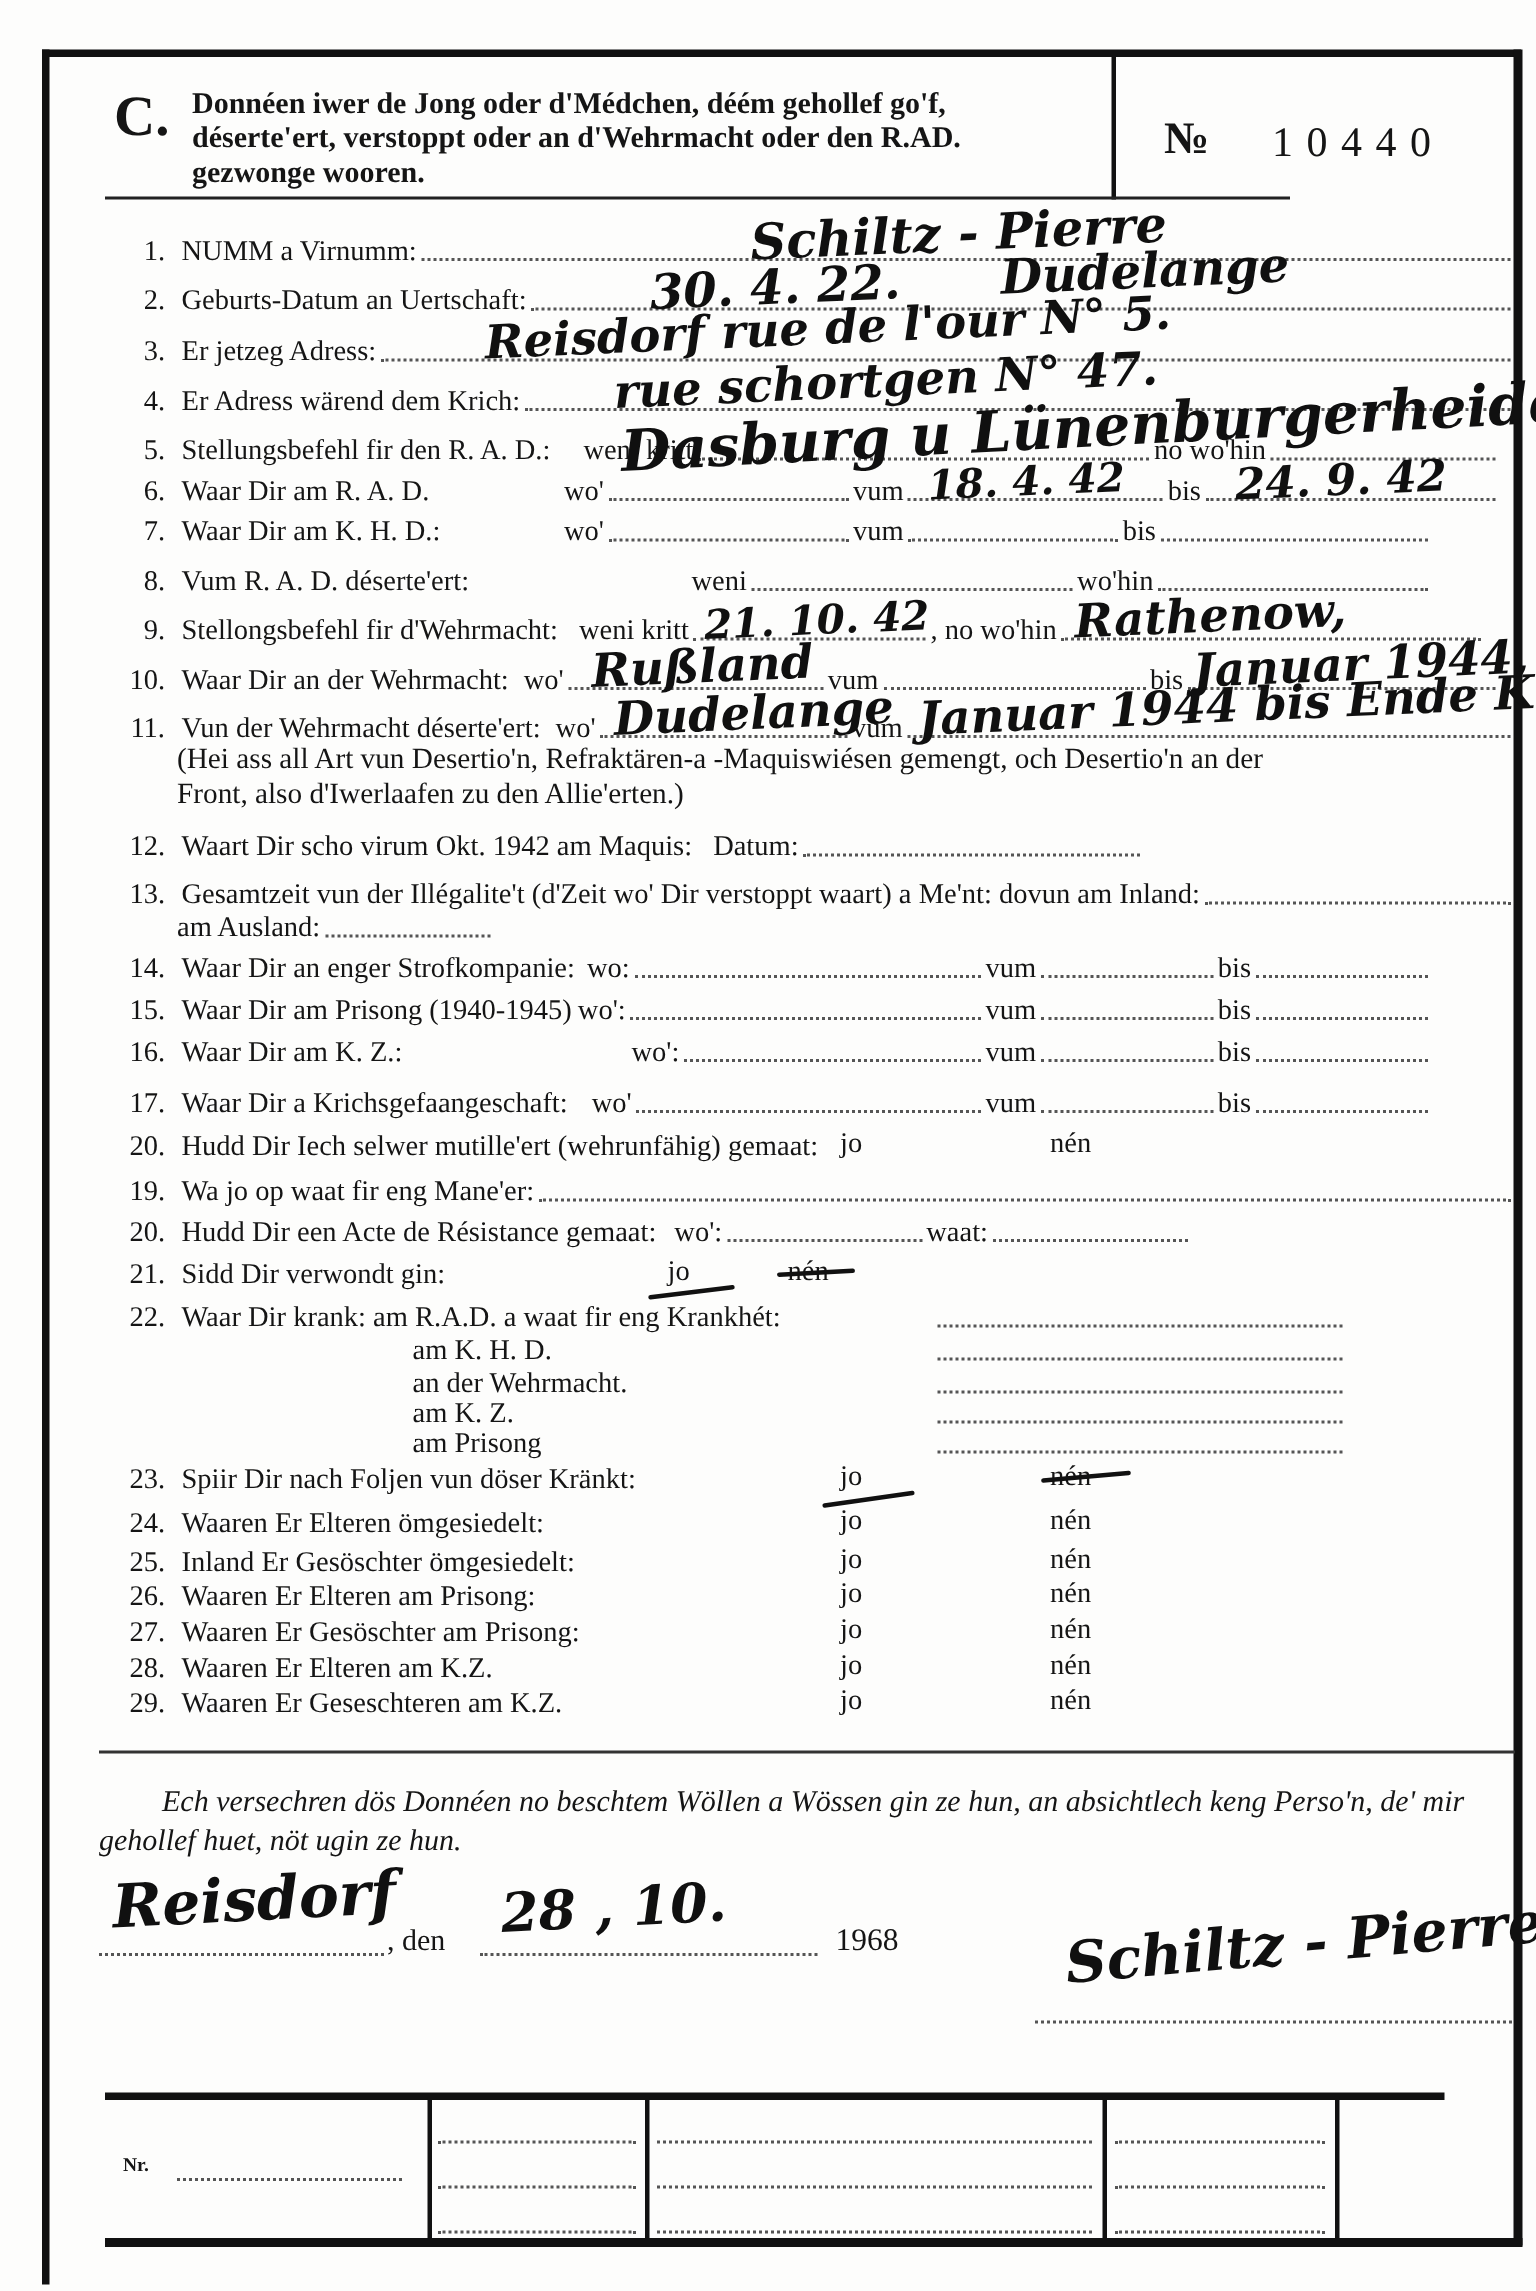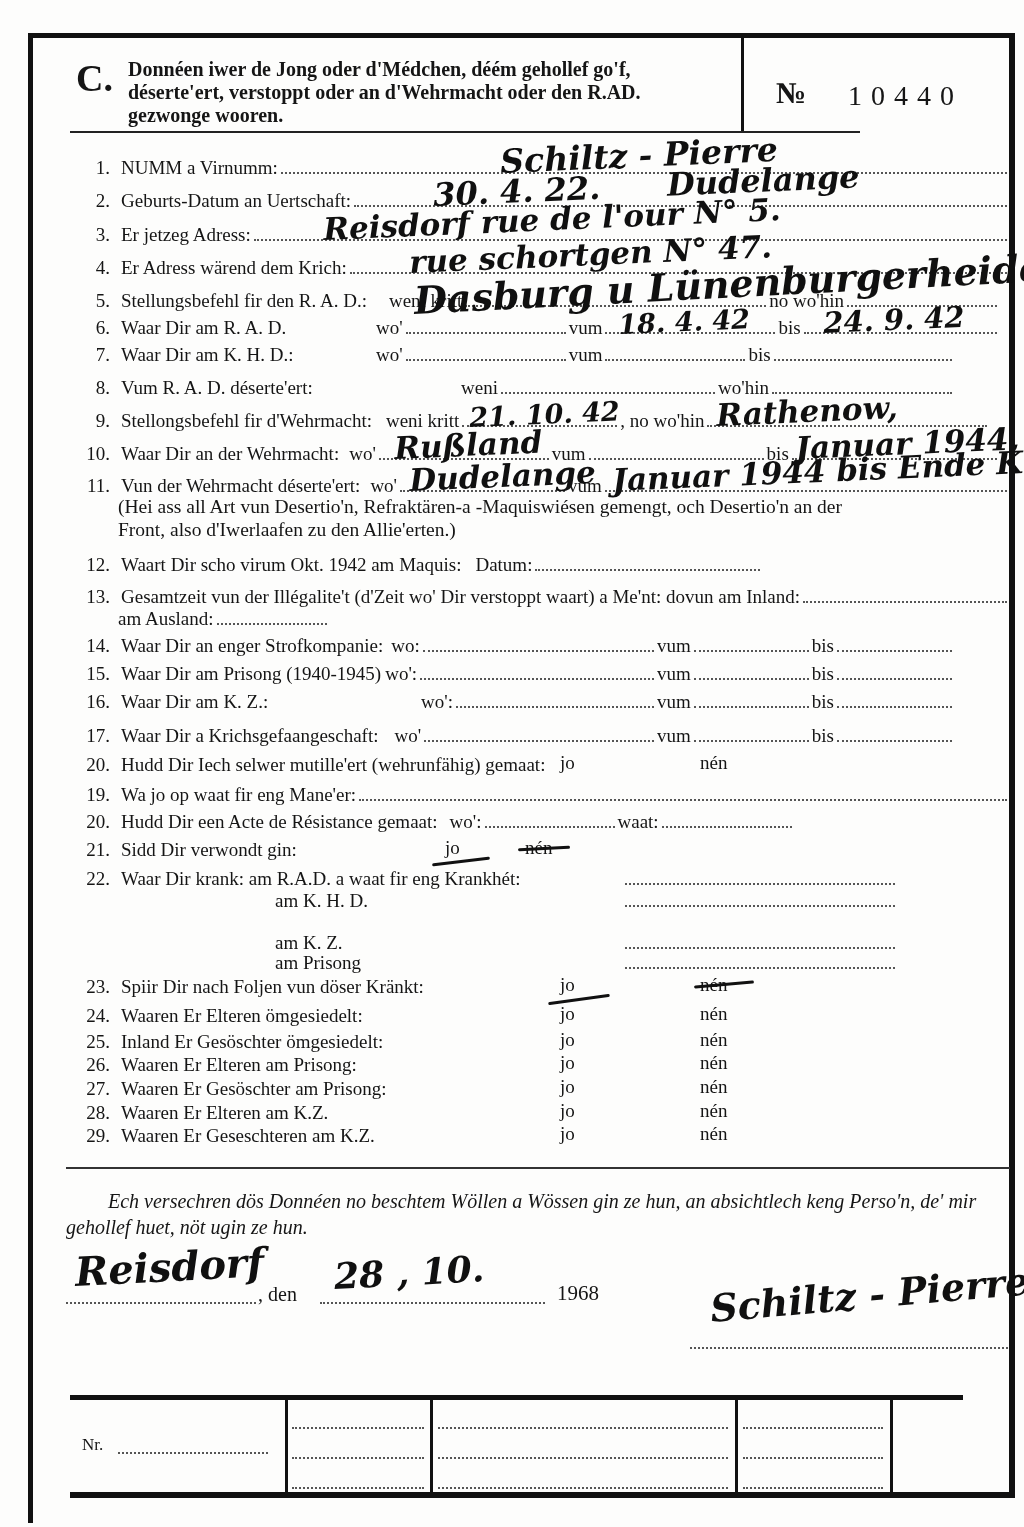--- a/index.html
+++ b/index.html
@@ -36,21 +36,21 @@
   .nen{position:absolute;bottom:2px;left:630px;}
   .mark{position:absolute;background:#111;height:3px;border-radius:2px;}
   .noterow{position:absolute;left:118px;font-size:19.5px;white-space:nowrap;}
   .dotline{position:absolute;border-bottom:2px dotted #555;height:2px;}
 
   
   .tbl{position:absolute;left:70px;top:1395px;width:945px;height:102px;}
   .tbl .t-top{position:absolute;left:0;top:0;width:893px;height:5px;background:#111;}
   .tbl .t-bot{position:absolute;left:0;top:97px;width:945px;height:6px;background:#111;}
   .tbl .v{position:absolute;top:3px;width:3px;height:94px;background:#111;}
-  .tbl .nr{position:absolute;left:12px;top:40px;font-size:17px;}
+  .tbl .nr{position:absolute;left:12px;top:40px;font-size:13px;font-weight:bold;}
   .decl{position:absolute;left:66px;top:1188px;width:944px;font-size:20px;line-height:26px;text-indent:42px;font-style:italic;}
 </style>
 </head>
 <body>
 
 <div class="page">
 
   <div class="b-top"></div>
   <div class="b-left"></div>
   <div class="b-right"></div>
@@ -289,20 +289,24 @@
 
   <div class="row" style="top:862px">
     <span class="num">22.</span>
     <span class="lbl">Waar Dir krank: am R.A.D. a waat fir eng Krankhét:</span>
     <span class="dots fx" style="position:absolute;left:552px;width:270px"></span>
   </div>
   <div class="row" style="top:884px;padding-left:205px">
     <span class="lbl">am K. H. D.</span>
     <span class="dots fx" style="position:absolute;left:552px;width:270px"></span>
   </div>
+  <div class="row" style="top:906px;padding-left:205px">
+    <span class="lbl">an der Wehrmacht.</span>
+    <span class="dots fx" style="position:absolute;left:552px;width:270px"></span>
+  </div>
   <div class="row" style="top:926px;padding-left:205px">
     <span class="lbl">am K. Z.</span>
     <span class="dots fx" style="position:absolute;left:552px;width:270px"></span>
   </div>
   <div class="row" style="top:946px;padding-left:205px">
     <span class="lbl">am Prisong</span>
     <span class="dots fx" style="position:absolute;left:552px;width:270px"></span>
   </div>
 
   <div class="row" style="top:970px">

